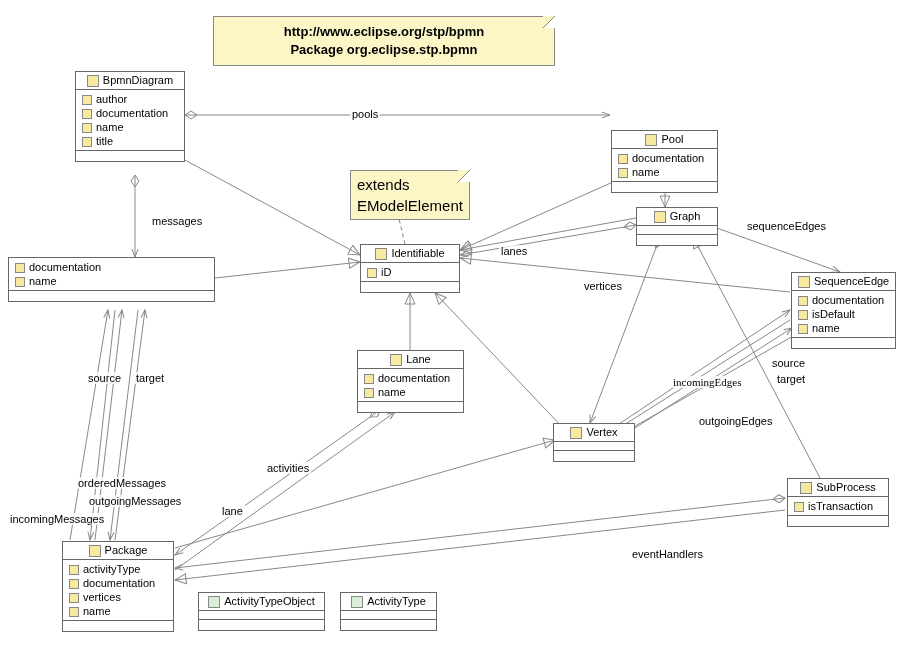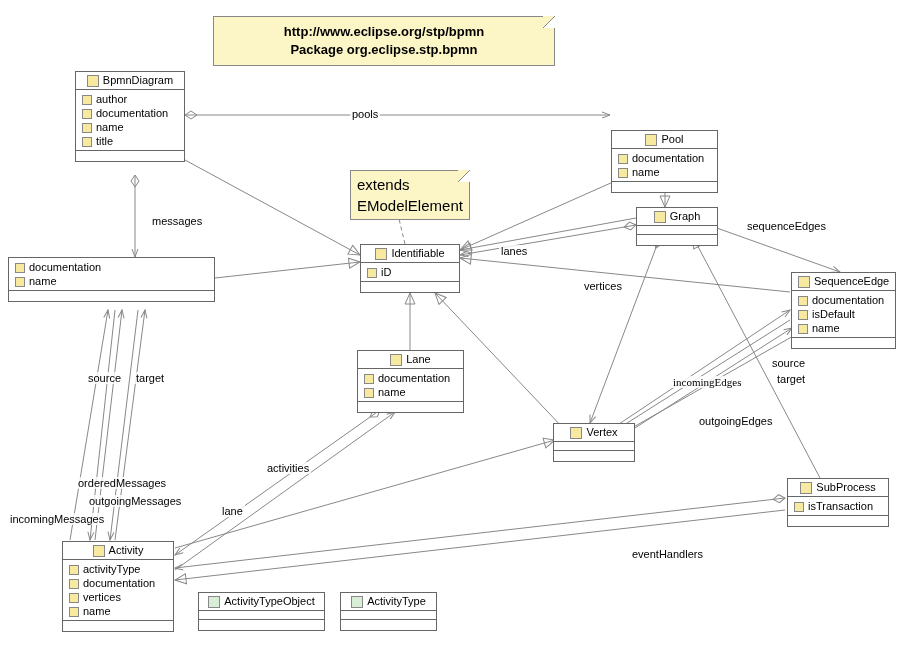--- a/index.html
+++ b/index.html
@@ -254,21 +254,21 @@
 
 <div class="umlclass" style="left:787px; top:478px; width:100px;">
   <div class="title"><span class="cicon"></span><span>SubProcess</span></div>
   <div class="attrs">
     <div class="attr">isTransaction</div>
   </div>
   <div class="ops"></div>
 </div>
 
 <div class="umlclass" style="left:62px; top:541px; width:110px;">
-  <div class="title"><span class="cicon"></span><span>Activity</span></div>
+  <div class="title"><span class="cicon"></span><span>Package</span></div>
   <div class="attrs">
     <div class="attr">activityType</div>
     <div class="attr">documentation</div>
     <div class="attr">vertices</div>
     <div class="attr">name</div>
   </div>
   <div class="ops"></div>
 </div>
 
 <div class="umlclass" style="left:198px; top:592px; width:125px;">

